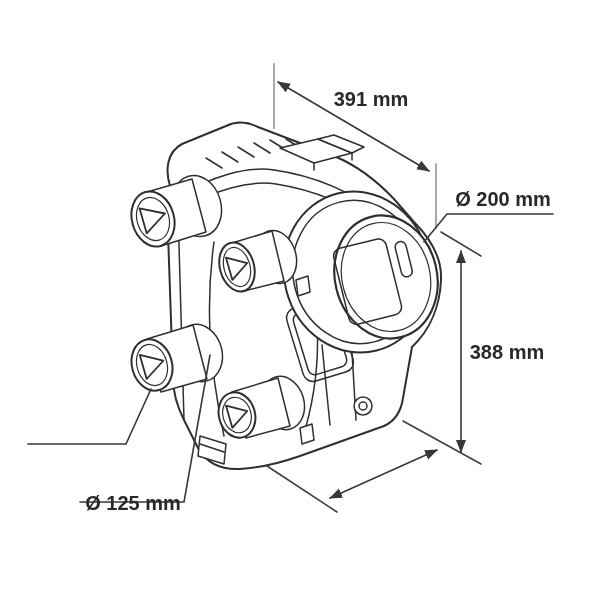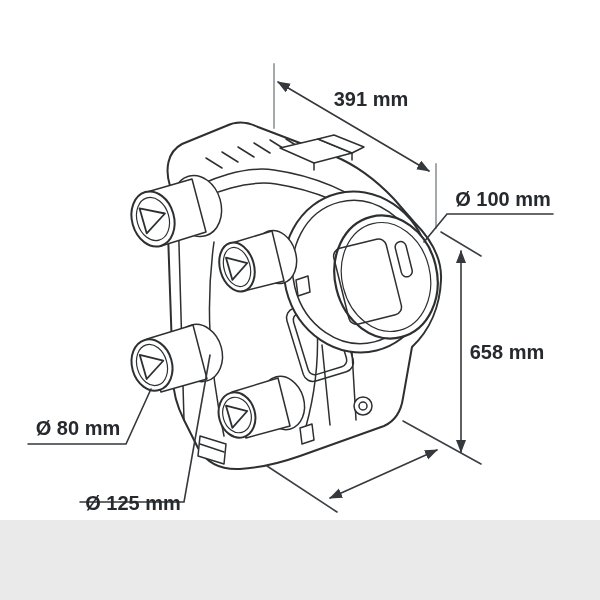--- a/index.html
+++ b/index.html
@@ -1,17 +1,17 @@
 <!DOCTYPE html>
 <html><head>
 <meta charset="utf-8">
 <style>
   html,body{margin:0;padding:0;background:#eaeaea;}
   .canvas{
-    position:relative;width:600px;height:520px;background:#ffffff;
+    position:relative;width:600px;height:600px;background:#ffffff;
     font-family:"Liberation Sans",sans-serif;overflow:hidden;
   }
   .art{position:absolute;left:0;top:0;}
   .dim-label{
     position:absolute;font-weight:700;font-size:20px;line-height:22px;
     color:#26292d;white-space:nowrap;text-align:center;width:110px;
   }
 </style>
 </head>
 <body>
@@ -147,22 +147,21 @@
       <path d="M 28,444 L 126,444 L 151,389"></path>
     </g>
 
     <g fill="none" stroke="#35383c" stroke-width="1.6" stroke-linecap="round">
       <path d="M 80,502 L 184,502 L 210,355"></path>
     </g>
   </svg>
 
   <div class="dim-label" style="left:316px;top:88px;">391 mm</div>
 
-  <div class="dim-label" style="left:448px;top:188px;">Ø 100 mm</div>
+  <div class="dim-label" style="left:448px;top:188px;">Ø 200 mm</div>
 
-  <div class="dim-label" style="left:452px;top:341px;">658 mm</div>
+  <div class="dim-label" style="left:452px;top:341px;">388 mm</div>
 
 
-  <div class="dim-label" style="left:23px;top:417px;">Ø 80 mm</div>
 
   <div class="dim-label" style="left:78px;top:476px;margin-top:16px;">Ø 125 mm</div>
 
 </div>
 
 </body></html>

